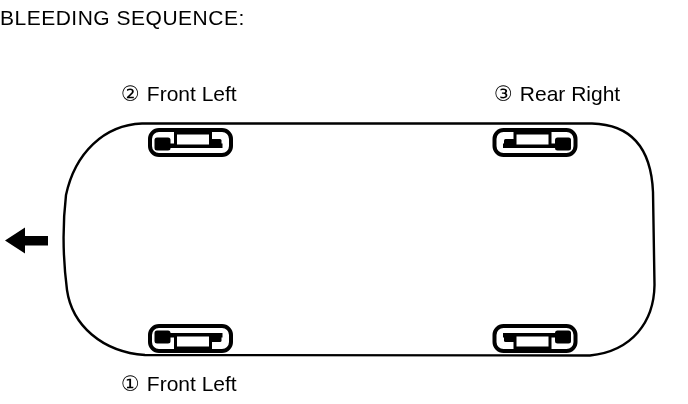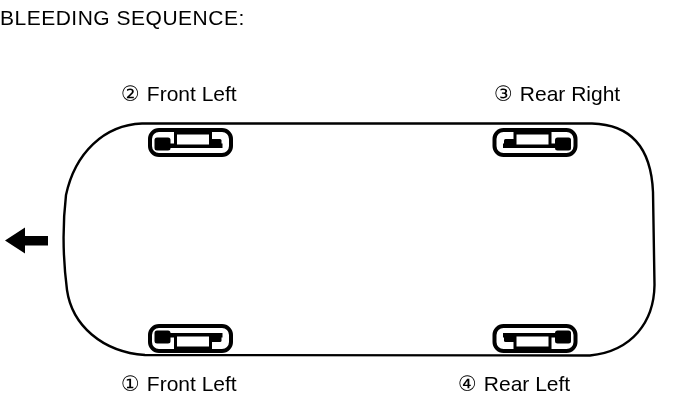--- a/index.html
+++ b/index.html
@@ -85,17 +85,14 @@
   </div>
 
   <div class="label label-rear-right">
     <span class="num">③</span><span>Rear Right</span>
   </div>
 
   <div class="label label-front-left">
     <span class="num">①</span><span>Front Left</span>
   </div>
 
-  <div class="label label-rear-left">
-    <span class="num">④</span><span>Rear Left</span>
-  </div>
 
 </div>
 
 </body></html>

